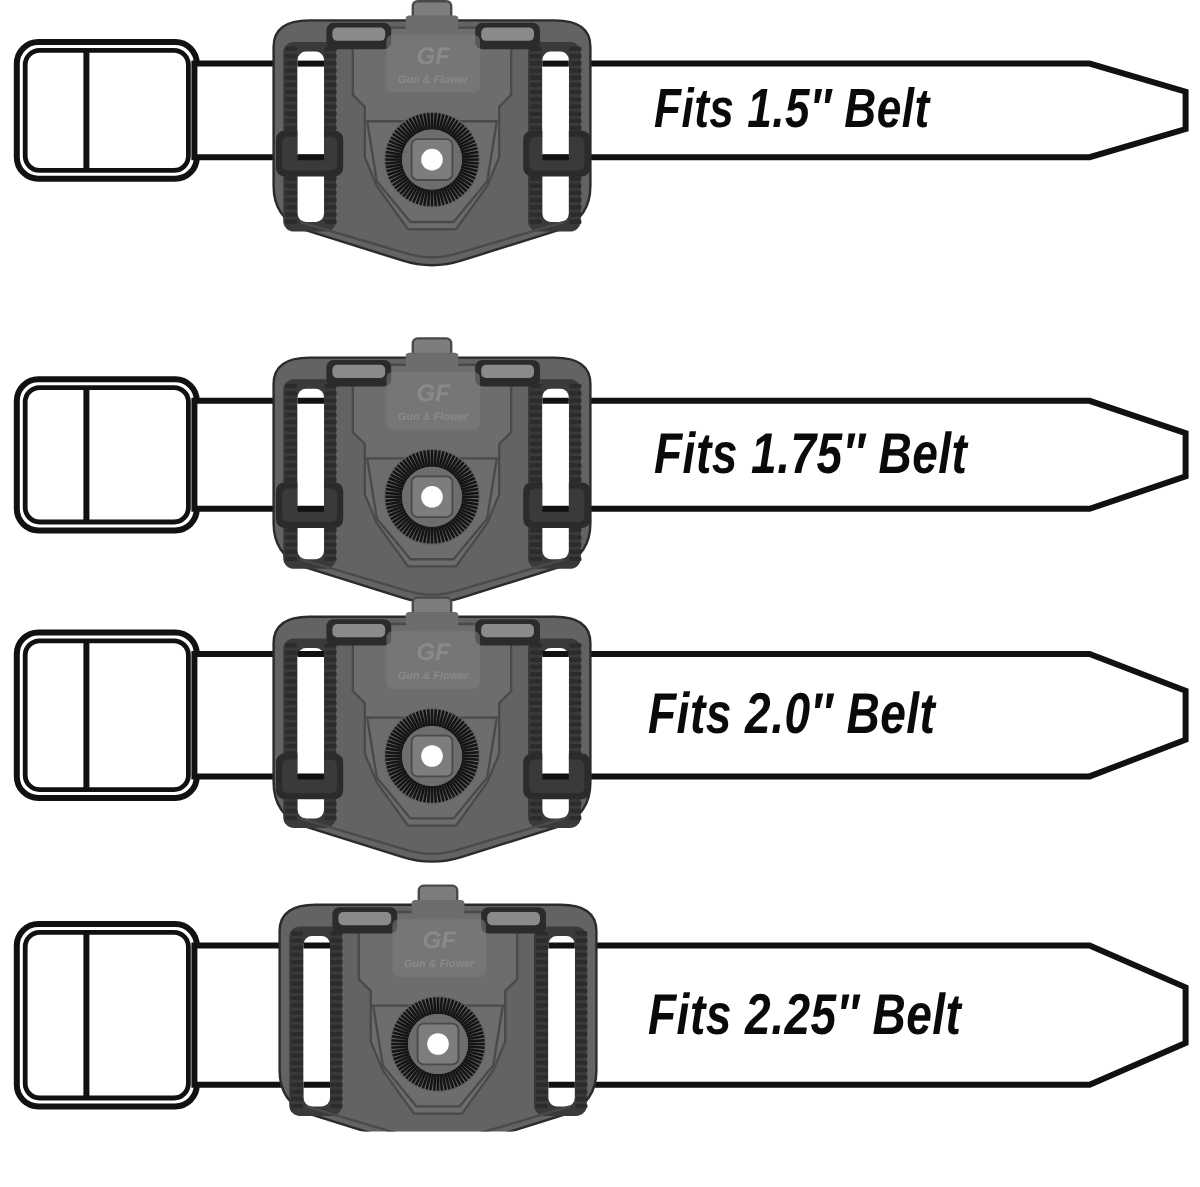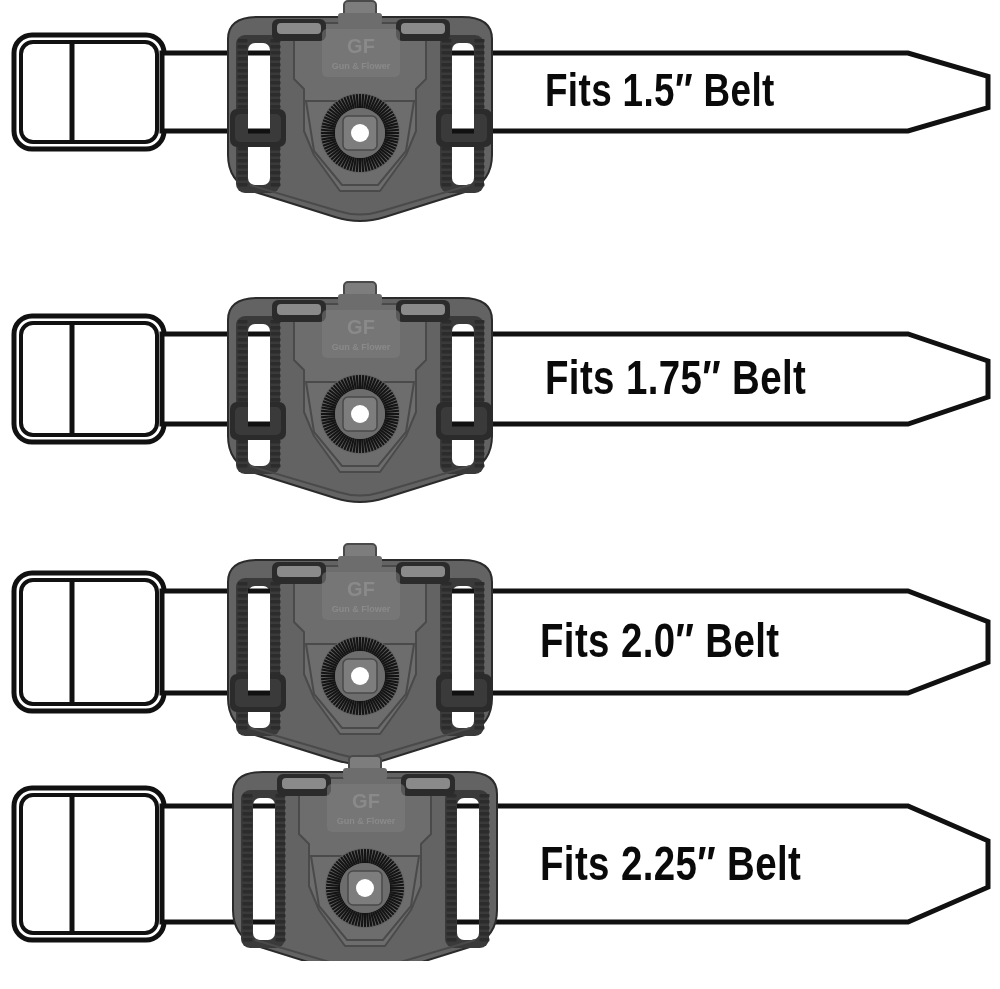--- a/index.html
+++ b/index.html
@@ -2,21 +2,21 @@
 <html><head>
 <meta charset="utf-8">
 <title>Belt Clip Fit Chart</title>
 <style>
   html,body{margin:0;padding:0;background:#ffffff;}
   body{
     width:1000px;height:989px;position:relative;overflow:hidden;
     font-family:"Liberation Sans","DejaVu Sans",sans-serif;
   }
   .chart{position:absolute;left:0;top:0;width:1000px;height:989px;}
-  .row{position:absolute;left:0;width:1000px;}
+  .row{position:absolute;left:0;width:1000px;font-style:italic;}
   .row-svg{display:block;width:1000px;}
   .vis-hidden{position:absolute;width:1px;height:1px;overflow:hidden;clip:rect(0 0 0 0);white-space:nowrap;}
 </style>
 </head>
 <body>
 
 <div class="chart">
   <h1 class="vis-hidden">Belt Clip Fit Chart</h1>
 
   <div class="row" id="r1" style="top: 0px;">
@@ -538,21 +538,21 @@
           <rect x="248" y="72" width="22" height="86" fill="#fff"></rect>
           <line x1="248" y1="70" x2="270" y2="70" stroke="#111111" stroke-width="5"></line>
           <line x1="248" y1="160" x2="270" y2="160" stroke="#111111" stroke-width="5"></line>
           <rect x="452" y="72" width="22" height="86" fill="#fff"></rect>
           <line x1="452" y1="70" x2="474" y2="70" stroke="#111111" stroke-width="5"></line>
           <line x1="452" y1="160" x2="474" y2="160" stroke="#111111" stroke-width="5"></line>
         </g>
         <text x="545" y="130" font-family="&quot;Liberation Sans&quot;,&quot;DejaVu Sans&quot;,sans-serif" font-size="48" font-weight="700" letter-spacing="0.5" fill="#0a0a0a" text-anchor="start" transform="scale(0.80 1) translate(136.25 0)">Fits 1.75″ Belt</text>
       </svg>
     </div>
-  <div class="row" id="r3" style="top: 532px;">
+  <div class="row" id="r3" style="top: 486px;">
       <svg width="1000" height="255" viewBox="0 0 1000 255" class="row-svg">
         <g>
           <rect x="14" y="41" width="150" height="138" rx="18" ry="18" fill="#fff" stroke="#111111" stroke-width="5"></rect>
           <rect x="21" y="48" width="136" height="124" rx="12" ry="12" fill="#fff" stroke="#111111" stroke-width="4"></rect>
           <line x1="72" y1="49" x2="72" y2="171" stroke="#111111" stroke-width="5"></line>
           <path d="M 162 59
              L 908 59
              L 988 89.6
              L 988 130.4
              L 908 161
@@ -801,21 +801,21 @@
           <rect x="248" y="61" width="22" height="98" fill="#fff"></rect>
           <line x1="248" y1="59" x2="270" y2="59" stroke="#111111" stroke-width="5"></line>
           <line x1="248" y1="161" x2="270" y2="161" stroke="#111111" stroke-width="5"></line>
           <rect x="452" y="61" width="22" height="98" fill="#fff"></rect>
           <line x1="452" y1="59" x2="474" y2="59" stroke="#111111" stroke-width="5"></line>
           <line x1="452" y1="161" x2="474" y2="161" stroke="#111111" stroke-width="5"></line>
         </g>
         <text x="540" y="125" font-family="&quot;Liberation Sans&quot;,&quot;DejaVu Sans&quot;,sans-serif" font-size="48" font-weight="700" letter-spacing="0.5" fill="#0a0a0a" text-anchor="start" transform="scale(0.80 1) translate(135 0)">Fits 2.0″ Belt</text>
       </svg>
     </div>
-  <div class="row" id="r4" style="top: 742px;">
+  <div class="row" id="r4" style="top: 724px;">
       <svg width="1000" height="219" viewBox="0 0 1000 219" class="row-svg">
         <g>
           <rect x="14" y="46" width="150" height="152" rx="18" ry="18" fill="#fff" stroke="#111111" stroke-width="5"></rect>
           <rect x="21" y="53" width="136" height="138" rx="12" ry="12" fill="#fff" stroke="#111111" stroke-width="4"></rect>
           <line x1="72" y1="54" x2="72" y2="190" stroke="#111111" stroke-width="5"></line>
           <path d="M 162 64
              L 908 64
              L 988 98.8
              L 988 145.2
              L 908 180

